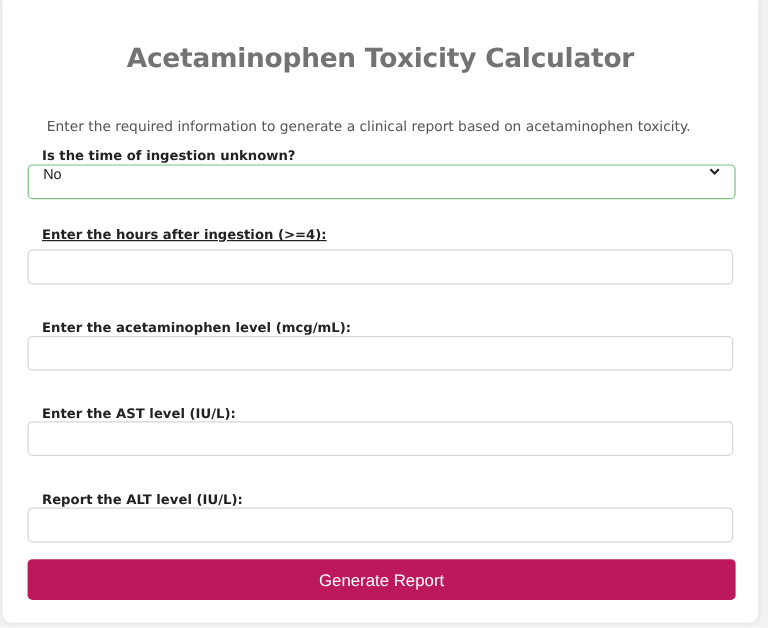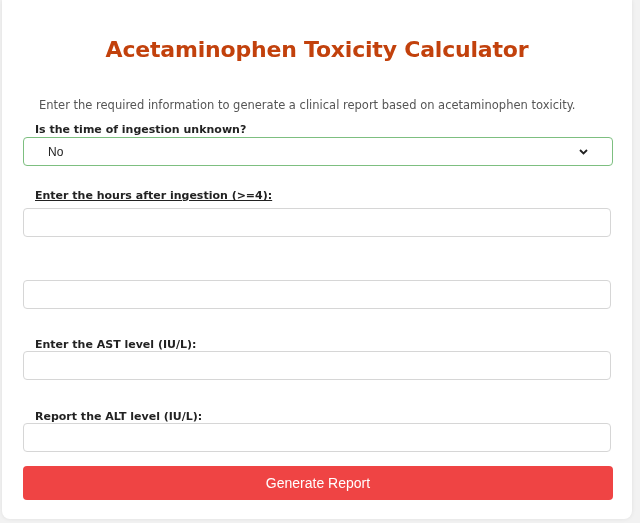--- a/index.html
+++ b/index.html
@@ -27,21 +27,21 @@
     .title {
       position: absolute;
       left: 0;
       width: 100%;
       top: 37px;
       margin: 0;
       text-align: center;
       font-family: "DejaVu Sans", sans-serif;
       font-weight: bold;
       font-size: 22px;
-      color: #c2410c;
+      color: #737373;
       letter-spacing: -0.2px;
     }
     .intro {
       position: absolute;
       left: 21px;
       top: 82px;
       margin: 16px;
       font-size: 11.5px;
       color: #555555;
       white-space: nowrap;
@@ -74,22 +74,21 @@
       position: absolute;
       left: 21px;
       top: 137px;
       width: 590px;
       height: 29px;
       box-sizing: border-box;
       border: 1px solid #7dbf80;
       border-radius: 4px;
       background: #ffffff;
       display: flex;
-      align-items: center;
-      padding: 0 24px;
+      padding: 0 12px;
       cursor: pointer;
     }
     .select .value {
       font-family: "Liberation Sans", sans-serif;
       font-size: 12px;
       color: #222;
       flex: 1;
     }
     .select .chevron {
       width: 10px;
@@ -99,21 +98,21 @@
       justify-content: center;
     }
     .btn {
       position: absolute;
       left: 21px;
       top: 466px;
       width: 590px;
       height: 34px;
       border: none;
       border-radius: 4px;
-      background: #ef4444;
+      background: #be185d;
       color: #ffffff;
       font-family: "Liberation Sans", sans-serif;
       font-size: 14px;
       cursor: pointer;
       display: flex;
       align-items: center;
       justify-content: center;
     }
   </style>
 </head>
@@ -129,20 +128,21 @@
     <span class="chevron">
       <svg width="9" height="6" viewBox="0 0 9 6">
           <path d="M1 1 L4.5 4.5 L8 1" fill="none" stroke="#222" stroke-width="1.8"></path>
         </svg>
     </span>
   </div>
 
   <label class="label" style="top:177px;text-decoration:underline;">Enter the hours after ingestion (&gt;=4):</label>
   <input class="field" style="top: 208px;" type="text" placeholder="">
 
+  <label class="label" style="top:255px;">Enter the acetaminophen level (mcg/mL):</label>
   <input class="field" style="top: 280px;" type="text" placeholder="">
 
   <label class="label" style="top:326px;text-align:center;">Enter the AST level (IU/L):</label>
   <input class="field" style="top: 351px;" type="text" placeholder="">
 
   <label class="label" style="top:398px;">Report the ALT level (IU/L):</label>
   <input class="field" style="top: 423px;" type="text" placeholder="">
 
   <button class="btn">Generate Report</button>
 </div>

